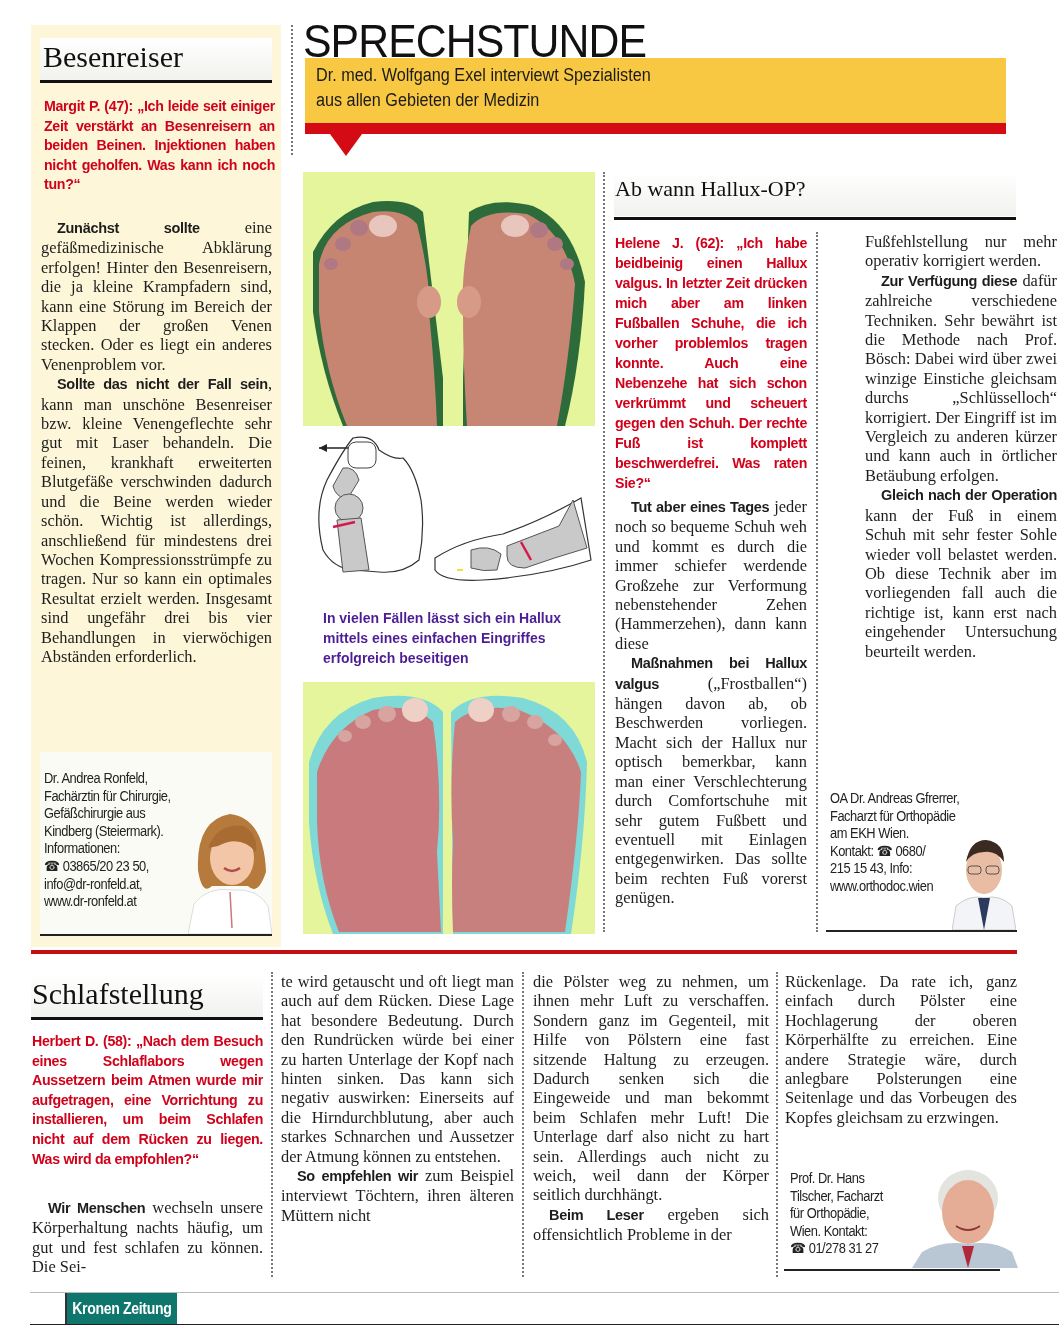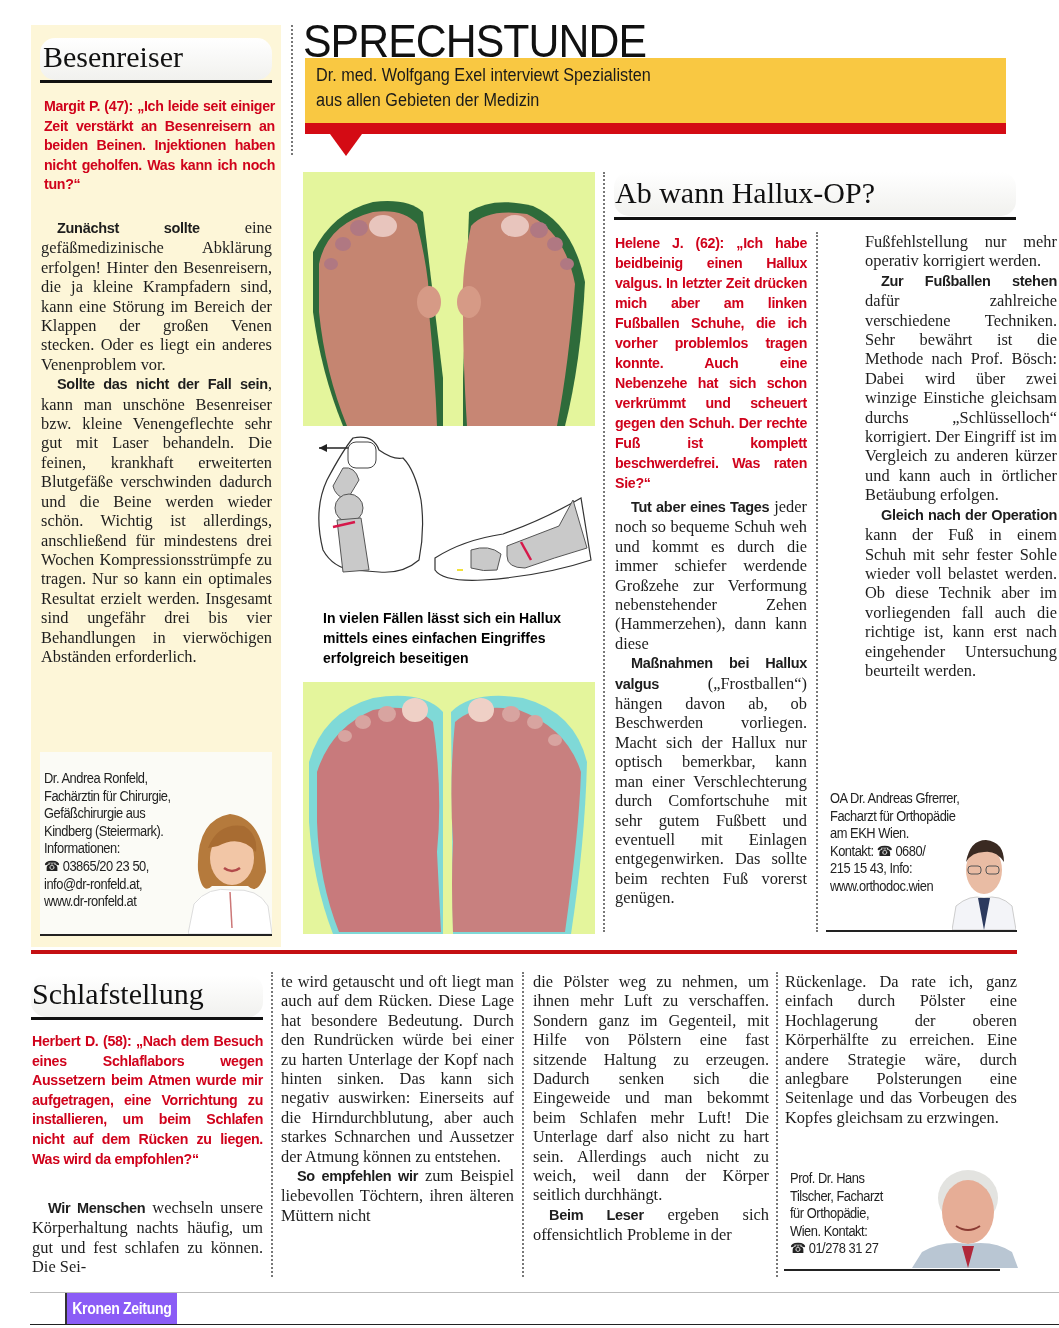--- a/index.html
+++ b/index.html
@@ -3,21 +3,21 @@
 <meta charset="utf-8">
 <style>
   * { box-sizing: border-box; margin: 0; padding: 0; }
   html, body { width: 1059px; height: 1328px; background: #ffffff; overflow: hidden; }
   body { position: relative; font-family: "Liberation Serif", serif; color: #1a1a1a; }
 
   .abs { position: absolute; }
 
   
   #left-panel { left: 31px; top: 25px; width: 250px; height: 922px; background: #fdf6d8; }
-  .head-box { position: absolute; background: linear-gradient(#ffffff, #f1f1ee); border-radius: 15px; }
+  .head-box { position: absolute; background: linear-gradient(#ffffff, #f1f1ee); }
   .head-title { font-family: "Liberation Serif", serif; font-size: 30px; color: #111; line-height: 1; white-space: nowrap; }
   .head-rule { position: absolute; height: 3px; background: #111; }
 
   .question { font-family: "Liberation Sans", sans-serif; font-weight: bold; color: #d0021b; font-size: 14.2px; line-height: 19.6px; text-align: justify; letter-spacing: -0.3px; }
   .body-text { font-family: "Liberation Serif", serif; font-size: 16.4px; line-height: 19.4px; text-align: justify; color: #1d1d1d; hyphens: manual; }
   .body-text p { text-indent: 16px; }
   .lead { font-family: "Liberation Sans", sans-serif; font-weight: bold; font-size: 14.5px; letter-spacing: -0.3px; }
 
   .bio { font-family: "Liberation Sans", sans-serif; font-size: 14px; line-height: 17.6px; color: #222; letter-spacing: -0.5px; transform: scaleX(0.92); transform-origin: left top; white-space: nowrap; }
   .bio-rule { position: absolute; height: 2px; background: #222; }
@@ -26,27 +26,27 @@
 
   
   #sprechstunde { left: 303px; top: 18px; font-family: "Liberation Sans", sans-serif; font-size: 46px; letter-spacing: -1px; color: #111; line-height: 1; transform: scaleX(0.93); transform-origin: left top; white-space: nowrap; }
   #yellow-band { left: 305px; top: 58px; width: 701px; height: 65px; background: #f9c842; }
   #band-text { left: 316px; top: 63px; font-family: "Liberation Sans", sans-serif; font-size: 18px; line-height: 25px; color: #1a1a1a; transform: scaleX(0.9); transform-origin: left top; white-space: nowrap; }
   #red-band { left: 305px; top: 123px; width: 701px; height: 11px; background: #d40b14; }
   #red-pointer { left: 330px; top: 134px; width: 0; height: 0; border-left: 16px solid transparent; border-right: 16px solid transparent; border-top: 22px solid #d40b14; }
 
   
   .photo { position: absolute; overflow: hidden; }
-  .caption { font-family: "Liberation Sans", sans-serif; font-weight: bold; font-size: 14px; line-height: 20px; color: #000000; }
+  .caption { font-family: "Liberation Sans", sans-serif; font-weight: bold; font-size: 14px; line-height: 20px; color: #4c1d95; }
 
   
   #mid-rule { left: 31px; top: 950px; width: 986px; height: 4px; background: #c40f12; }
   #footer-rule-top { left: 30px; top: 1292px; width: 1030px; height: 1px; background: #bbb; }
   #footer-rule-bot { left: 30px; top: 1324px; width: 1030px; height: 1px; background: #222; }
-  #footer-logo { left: 65px; top: 1293px; width: 112px; height: 32px; background: #8b5cf6; border-left: 2px solid #333; }
+  #footer-logo { left: 65px; top: 1293px; width: 112px; height: 32px; background: #0f766e; border-left: 2px solid #333; }
   #footer-logo span { display: block; font-family: "Liberation Sans", sans-serif; font-weight: bold; font-size: 16px; color: #fff; line-height: 32px; padding-left: 6px; letter-spacing: -0.4px; transform: scaleX(0.88); transform-origin: left center; white-space: nowrap; }
 </style>
 </head>
 <body>
 
 <div id="left-panel" class="abs"></div>
 
 <div class="head-box" style="left:40px;top:38px;width:232px;height:42px;">
   <div class="head-title" style="padding:4px 0 0 3px;">Besenreiser</div>
 </div>
@@ -148,36 +148,36 @@
     <ellipse cx="178" cy="28" rx="13" ry="12" fill="#efd0c6"></ellipse>
     <ellipse cx="208" cy="32" rx="9" ry="8" fill="#d8a4a0"></ellipse>
     <ellipse cx="232" cy="40" rx="8" ry="7" fill="#d8a4a0"></ellipse>
     <ellipse cx="252" cy="58" rx="7" ry="6" fill="#d8a4a0"></ellipse>
   </svg>
 </div>
 
 <div class="vdots" style="left:603px;top:172px;height:760px;"></div>
 
 <div class="head-box" style="left:614px;top:172px;width:402px;height:44px;">
-  <div class="head-title" style="padding:6px 0 0 1px;font-size:30px;">Ab wann Hallux-OP?</div>
+  <div class="head-title" style="padding:6px 0 0 1px;font-size:22px;">Ab wann Hallux-OP?</div>
 </div>
 <div class="head-rule" style="left:614px;top:217px;width:402px;"></div>
 
 <div class="abs question" style="left:615px;top:233px;width:192px;line-height:20px;">Helene J. (62): „Ich habe beidbeinig einen Hallux valgus. In letzter Zeit drücken mich aber am linken Fußballen Schuhe, die ich vorher problemlos tragen konnte. Auch eine Nebenzehe hat sich schon verkrümmt und scheuert gegen den Schuh. Der rechte Fuß ist komplett beschwerdefrei. Was raten Sie?“</div>
 
 <div class="abs body-text" style="left:615px;top:497px;width:192px;">
   <p><span class="lead">Tut aber eines Tages</span><span> jeder noch so bequeme Schuh weh und kommt es durch die immer schiefer werdende Großzehe zur Verformung nebenstehender Zehen (Hammerzehen), dann kann diese</span></p>
   <p><span class="lead">Maßnahmen bei Hallux valgus</span><span> („Frostballen“) hängen davon ab, ob Beschwerden vorliegen. Macht sich der Hallux nur optisch bemerkbar, kann man einer Verschlechterung durch Comfortschuhe mit sehr gutem Fußbett und eventuell mit Einlagen entgegenwirken. Das sollte beim rechten Fuß vorerst genügen.</span></p>
 </div>
 
 <div class="vdots" style="left:816px;top:232px;height:700px;"></div>
 
 <div class="abs body-text" style="left:825px;top:232px;width:192px;margin-left:40px;">
   <div>Fußfehlstellung nur mehr operativ korrigiert werden.</div>
-  <p><span class="lead">Zur Fußballen stehen</span><span> dafür zahlreiche verschiedene Techniken. Sehr bewährt ist die Methode nach Prof. Bösch: Dabei wird über zwei winzige Einstiche gleichsam durchs „Schlüsselloch“ korrigiert. Der Eingriff ist im Vergleich zu anderen kürzer und kann auch in örtlicher Betäubung erfolgen.</span></p>
+  <p><span class="lead">Zur Verfügung diese</span><span> dafür zahlreiche verschiedene Techniken. Sehr bewährt ist die Methode nach Prof. Bösch: Dabei wird über zwei winzige Einstiche gleichsam durchs „Schlüsselloch“ korrigiert. Der Eingriff ist im Vergleich zu anderen kürzer und kann auch in örtlicher Betäubung erfolgen.</span></p>
   <p><span class="lead">Gleich nach der Operation</span><span> kann der Fuß in einem Schuh mit sehr fester Sohle wieder voll belastet werden. Ob diese Technik aber im vorliegenden fall auch die richtige ist, kann erst nach eingehender Untersuchung beurteilt werden.</span></p>
 </div>
 
 <div class="abs bio" style="left:830px;top:790px;">
   <div>OA Dr. Andreas Gfrerrer,</div>
   <div>Facharzt für Orthopädie</div>
   <div>am EKH Wien.</div>
   <div>Kontakt: ☎ 0680/</div>
   <div>215 15 43, Info:</div>
   <div>www.orthodoc.wien</div>
@@ -205,21 +205,21 @@
 <div class="abs question" style="left:32px;top:1032px;width:231px;">Herbert D. (58): „Nach dem Besuch eines Schlaflabors wegen Aussetzern beim Atmen wurde mir aufgetragen, eine Vorrichtung zu installieren, um beim Schlafen nicht auf dem Rücken zu liegen. Was wird da empfohlen?“</div>
 
 <div class="abs body-text" style="left:32px;top:1198px;width:231px;">
   <p><span class="lead">Wir Menschen</span><span> wechseln unsere Körperhaltung nachts häufig, um gut und fest schlafen zu können. Die Sei-</span></p>
 </div>
 
 <div class="vdots" style="left:271px;top:972px;height:305px;"></div>
 
 <div class="abs body-text" style="left:281px;top:972px;width:233px;">
   <div>te wird getauscht und oft liegt man auch auf dem Rücken. Diese Lage hat besondere Bedeutung. Durch den Rundrücken würde bei einer zu harten Unterlage der Kopf nach hinten sinken. Das kann sich negativ auswirken: Einerseits auf die Hirndurchblutung, aber auch starkes Schnarchen und Aussetzer der Atmung können zu entstehen.</div>
-  <p><span class="lead">So empfehlen wir</span><span> zum Beispiel liebevollen Töchtern, ihren älteren Müttern nicht</span></p>
+  <p><span class="lead">So empfehlen wir</span><span> zum Beispiel interviewt Töchtern, ihren älteren Müttern nicht</span></p>
 </div>
 
 <div class="vdots" style="left:522px;top:972px;height:305px;"></div>
 
 <div class="abs body-text" style="left:533px;top:972px;width:236px;">
   <div>die Pölster weg zu nehmen, um ihnen mehr Luft zu verschaffen. Sondern ganz im Gegenteil, mit Hilfe von Pölstern eine fast sitzende Haltung zu erzeugen. Dadurch senken sich die Eingeweide und man bekommt beim Schlafen mehr Luft! Die Unterlage darf also nicht zu hart sein. Allerdings auch nicht zu weich, weil dann der Körper seitlich durchhängt.</div>
   <p><span class="lead">Beim Leser</span><span> ergeben sich offensichtlich Probleme in der</span></p>
 </div>
 
 <div class="vdots" style="left:776px;top:972px;height:305px;"></div>

